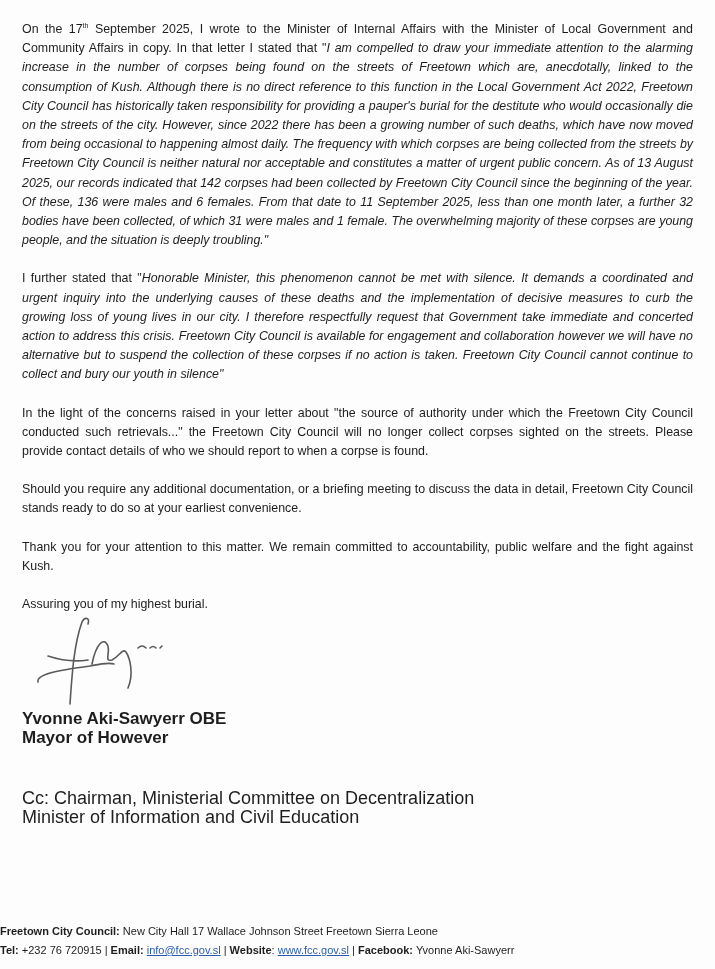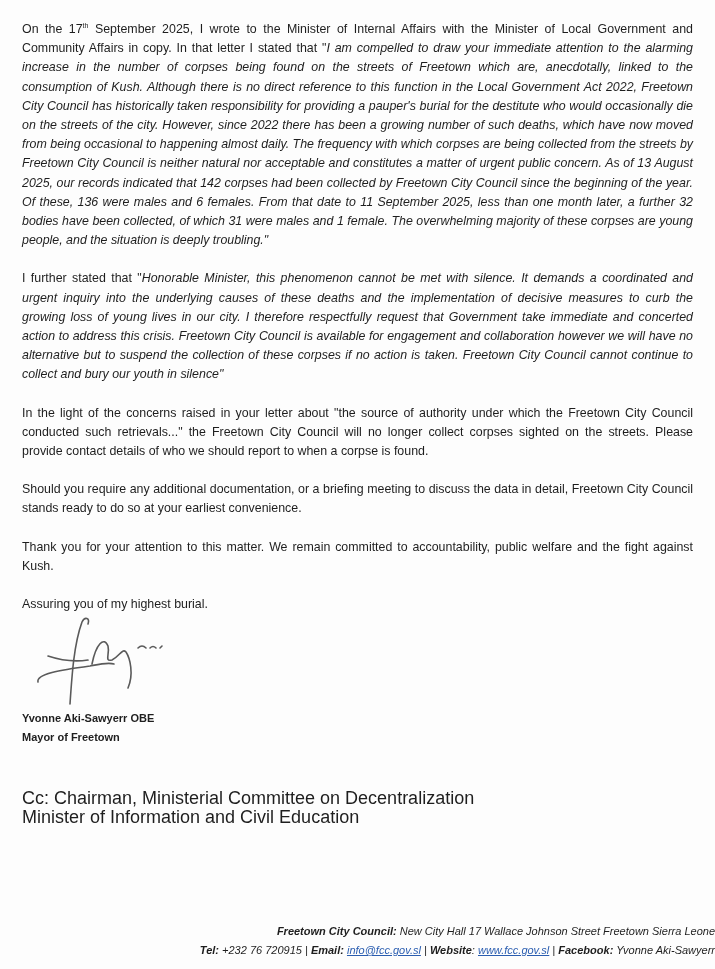--- a/index.html
+++ b/index.html
@@ -8,23 +8,23 @@
     font-family: "Liberation Sans", "DejaVu Sans", sans-serif; color: #1e1e1e;
   }
   .page { position: relative; width: 715px; height: 969px; box-sizing: border-box; padding: 20px 22px 0 22px; }
   p { margin: 0; font-size: 12.4px; line-height: 19.2px; text-align: justify; }
   .p1 { margin-top: 0; }
   .gap { height: 19px; }
   em { font-style: italic; }
   sup { font-size: 7px; line-height: 0; vertical-align: 5px; }
   .sig-block { position: relative; height: 95px; }
   .sig-block svg { position: absolute; left: 8px; top: -10px; }
-  .signer { font-weight: bold; font-size: 11px; line-height: 19px; }
+  .signer { font-weight: bold; font-size: 17px; line-height: 19px; }
   .cc { margin-top: 42px; font-size: 18px; line-height: 19px; }
-  .footer { position: absolute; left: 0; right: 0; top: 922px; text-align: right; font-size: 11px; line-height: 19px; font-style: italic; }
+  .footer { position: absolute; left: 0; right: 0; top: 922px; text-align: left; font-size: 11px; line-height: 19px; }
   .footer b { font-weight: bold; }
   .footer a { color: #2a5db0; text-decoration: underline; }
 </style>
 </head>
 <body>
 
 <div class="page">
 
   <p class="p1"><span>On the 17</span><sup>th</sup><span> September 2025, I wrote to the Minister of Internal Affairs with the Minister of Local Government and Community Affairs in copy. In that letter I stated that "</span><em>I am compelled to draw your immediate attention to the alarming increase in the number of corpses being found on the streets of Freetown which are, anecdotally, linked to the consumption of Kush. Although there is no direct reference to this function in the Local Government Act 2022, Freetown City Council has historically taken responsibility for providing a pauper's burial for the destitute who would occasionally die on the streets of the city. However, since 2022 there has been a growing number of such deaths, which have now moved from being occasional to happening almost daily. The frequency with which corpses are being collected from the streets by Freetown City Council is neither natural nor acceptable and constitutes a matter of urgent public concern. As of 13 August 2025, our records indicated that 142 corpses had been collected by Freetown City Council since the beginning of the year. Of these, 136 were males and 6 females. From that date to 11 September 2025, less than one month later, a further 32 bodies have been collected, of which 31 were males and 1 female. The overwhelming majority of these corpses are young people, and the situation is deeply troubling."</em></p>
   <div class="gap"></div>
@@ -50,21 +50,21 @@
         <path d="M40 100 C 42 70, 44 40, 52 18 C 55 12, 60 14, 58 20"></path>
         <path d="M8 78 C 6 70, 30 66, 60 62 C 70 60, 78 58, 84 60"></path>
         <path d="M18 52 C 30 56, 45 58, 58 56"></path>
         <path d="M62 60 C 66 40, 74 32, 78 42 C 80 50, 74 58, 82 56 C 90 52, 92 44, 96 48 C 100 54, 104 70, 98 84"></path>
         <path d="M108 44 q 4 -4 8 0 M120 44 q 3 -3 6 0 M130 44 l 2 -2"></path>
       </g>
     </svg>
   </div>
 
   <div class="signer">Yvonne Aki-Sawyerr OBE</div>
-  <div class="signer">Mayor of Freetown</div>
+  <div class="signer">Mayor of However</div>
 
   <div class="cc">
     <div>Cc: Chairman, Ministerial Committee on Decentralization</div>
     <div>Minister of Information and Civil Education</div>
   </div>
 
   <div class="footer">
     <div><b>Freetown City Council:</b><span> New City Hall 17 Wallace Johnson Street Freetown Sierra Leone</span></div>
     <div><b>Tel:</b><span> +232 76 720915 | </span><b>Email:</b> <a>info@fcc.gov.sl</a><span> | </span><b>Website</b><span>: </span><a>www.fcc.gov.sl</a><span> | </span><b>Facebook:</b><span> Yvonne Aki-Sawyerr</span></div>
   </div>

